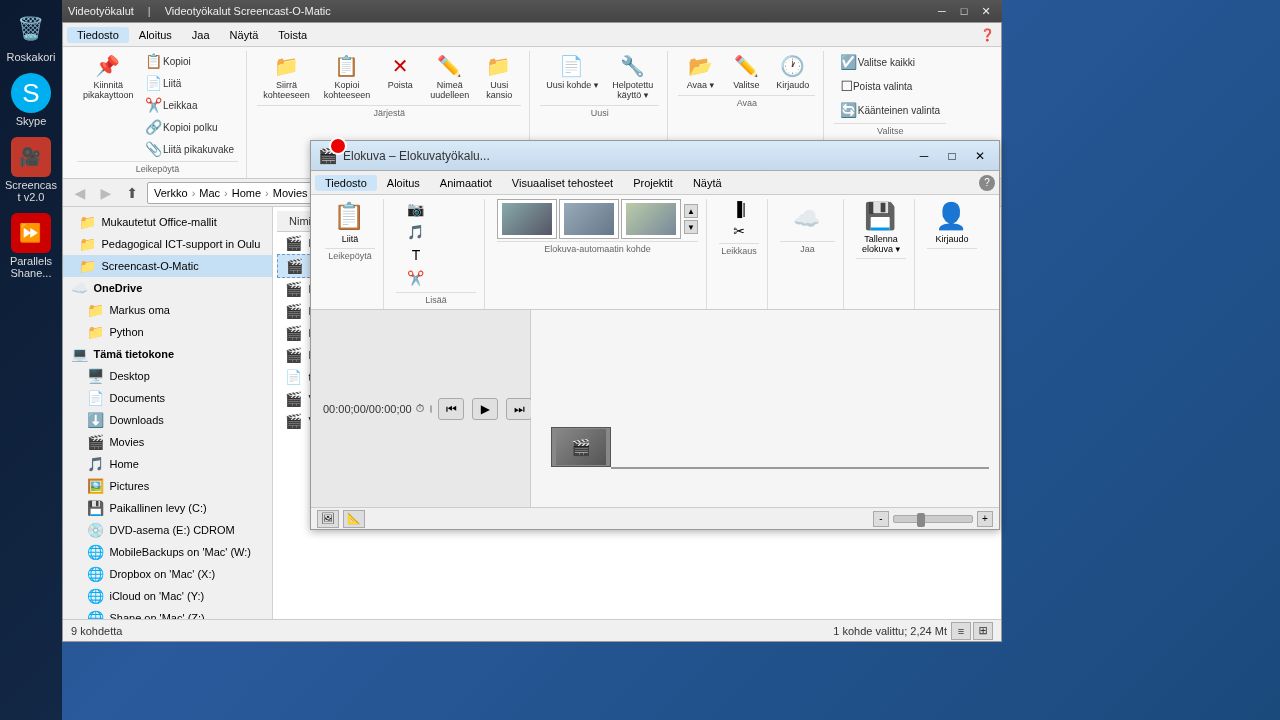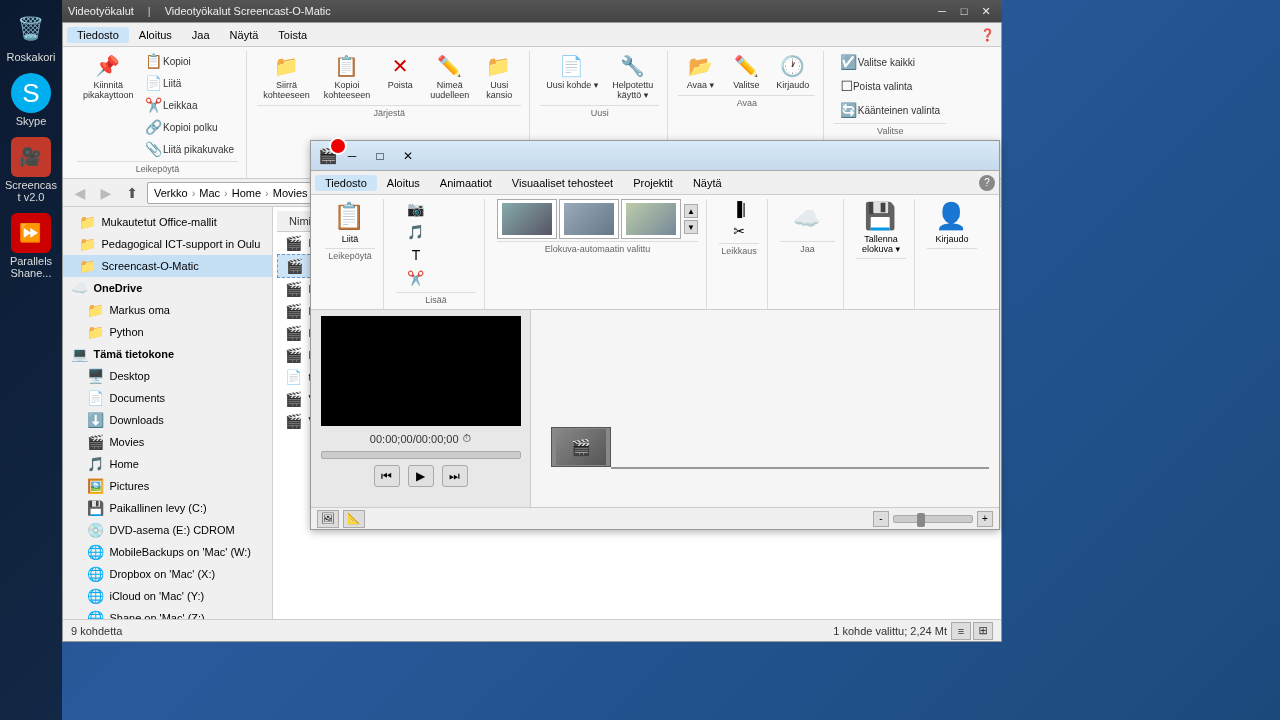--- a/index.html
+++ b/index.html
@@ -439,21 +439,21 @@
       display: flex;
       flex: 1;
       overflow: hidden;
     }
 
     .ve-preview-panel {
       width: 220px;
       background: #e8e8e8;
       border-right: 1px solid #ccc;
       display: flex;
-      flex-direction: column;
+      flex-direction: row;
       align-items: center;
       padding: 6px;
       gap: 6px;
     }
 
     .ve-video-preview {
       width: 200px;
       height: 110px;
       background: #000;
     }
@@ -951,20 +951,21 @@
   </div>
 </div>
 
 <div class="video-editor context-shadow">
 
   <div class="ve-titlebar">
     <div class="ve-titlebar-icon">
       <span style="font-size:16px;">🎬</span>
       <div class="record-dot"></div>
     </div>
+    <span class="title-text">Elokuva – Elokuvatyökalu...</span>
     <div class="win-controls">
       <div class="win-btn">─</div>
       <div class="win-btn">□</div>
       <div class="win-btn close">✕</div>
     </div>
   </div>
 
   <div class="ve-menu-bar">
     <div class="menu-item active">Tiedosto</div>
     <div class="menu-item">Aloitus</div>
@@ -1019,21 +1020,21 @@
           </div>
           <div class="ve-theme-btn">
             <div style="width:50px;height:32px;background:linear-gradient(135deg,#bca 0%,#789 100%);"></div>
           </div>
         </div>
         <div style="display:flex;flex-direction:column;gap:2px;">
           <div style="width:14px;height:14px;background:#ddd;border:1px solid #aaa;display:flex;align-items:center;justify-content:center;font-size:8px;cursor:pointer;">▲</div>
           <div style="width:14px;height:14px;background:#ddd;border:1px solid #aaa;display:flex;align-items:center;justify-content:center;font-size:8px;cursor:pointer;">▼</div>
         </div>
       </div>
-      <div class="ve-ribbon-group-label">Elokuva-automaatin valittu</div>
+      <div class="ve-ribbon-group-label">Elokuva-automaatin kohde</div>
     </div>
 
     <div class="ve-ribbon-group">
       <div class="ve-ribbon-buttons" style="flex-direction:column;gap:2px;">
         <div class="ve-ribbon-btn">
           <span style="font-size:14px;">▐|</span>
         </div>
         <div class="ve-ribbon-btn">
           <span style="font-size:14px;">✂</span>
         </div>

